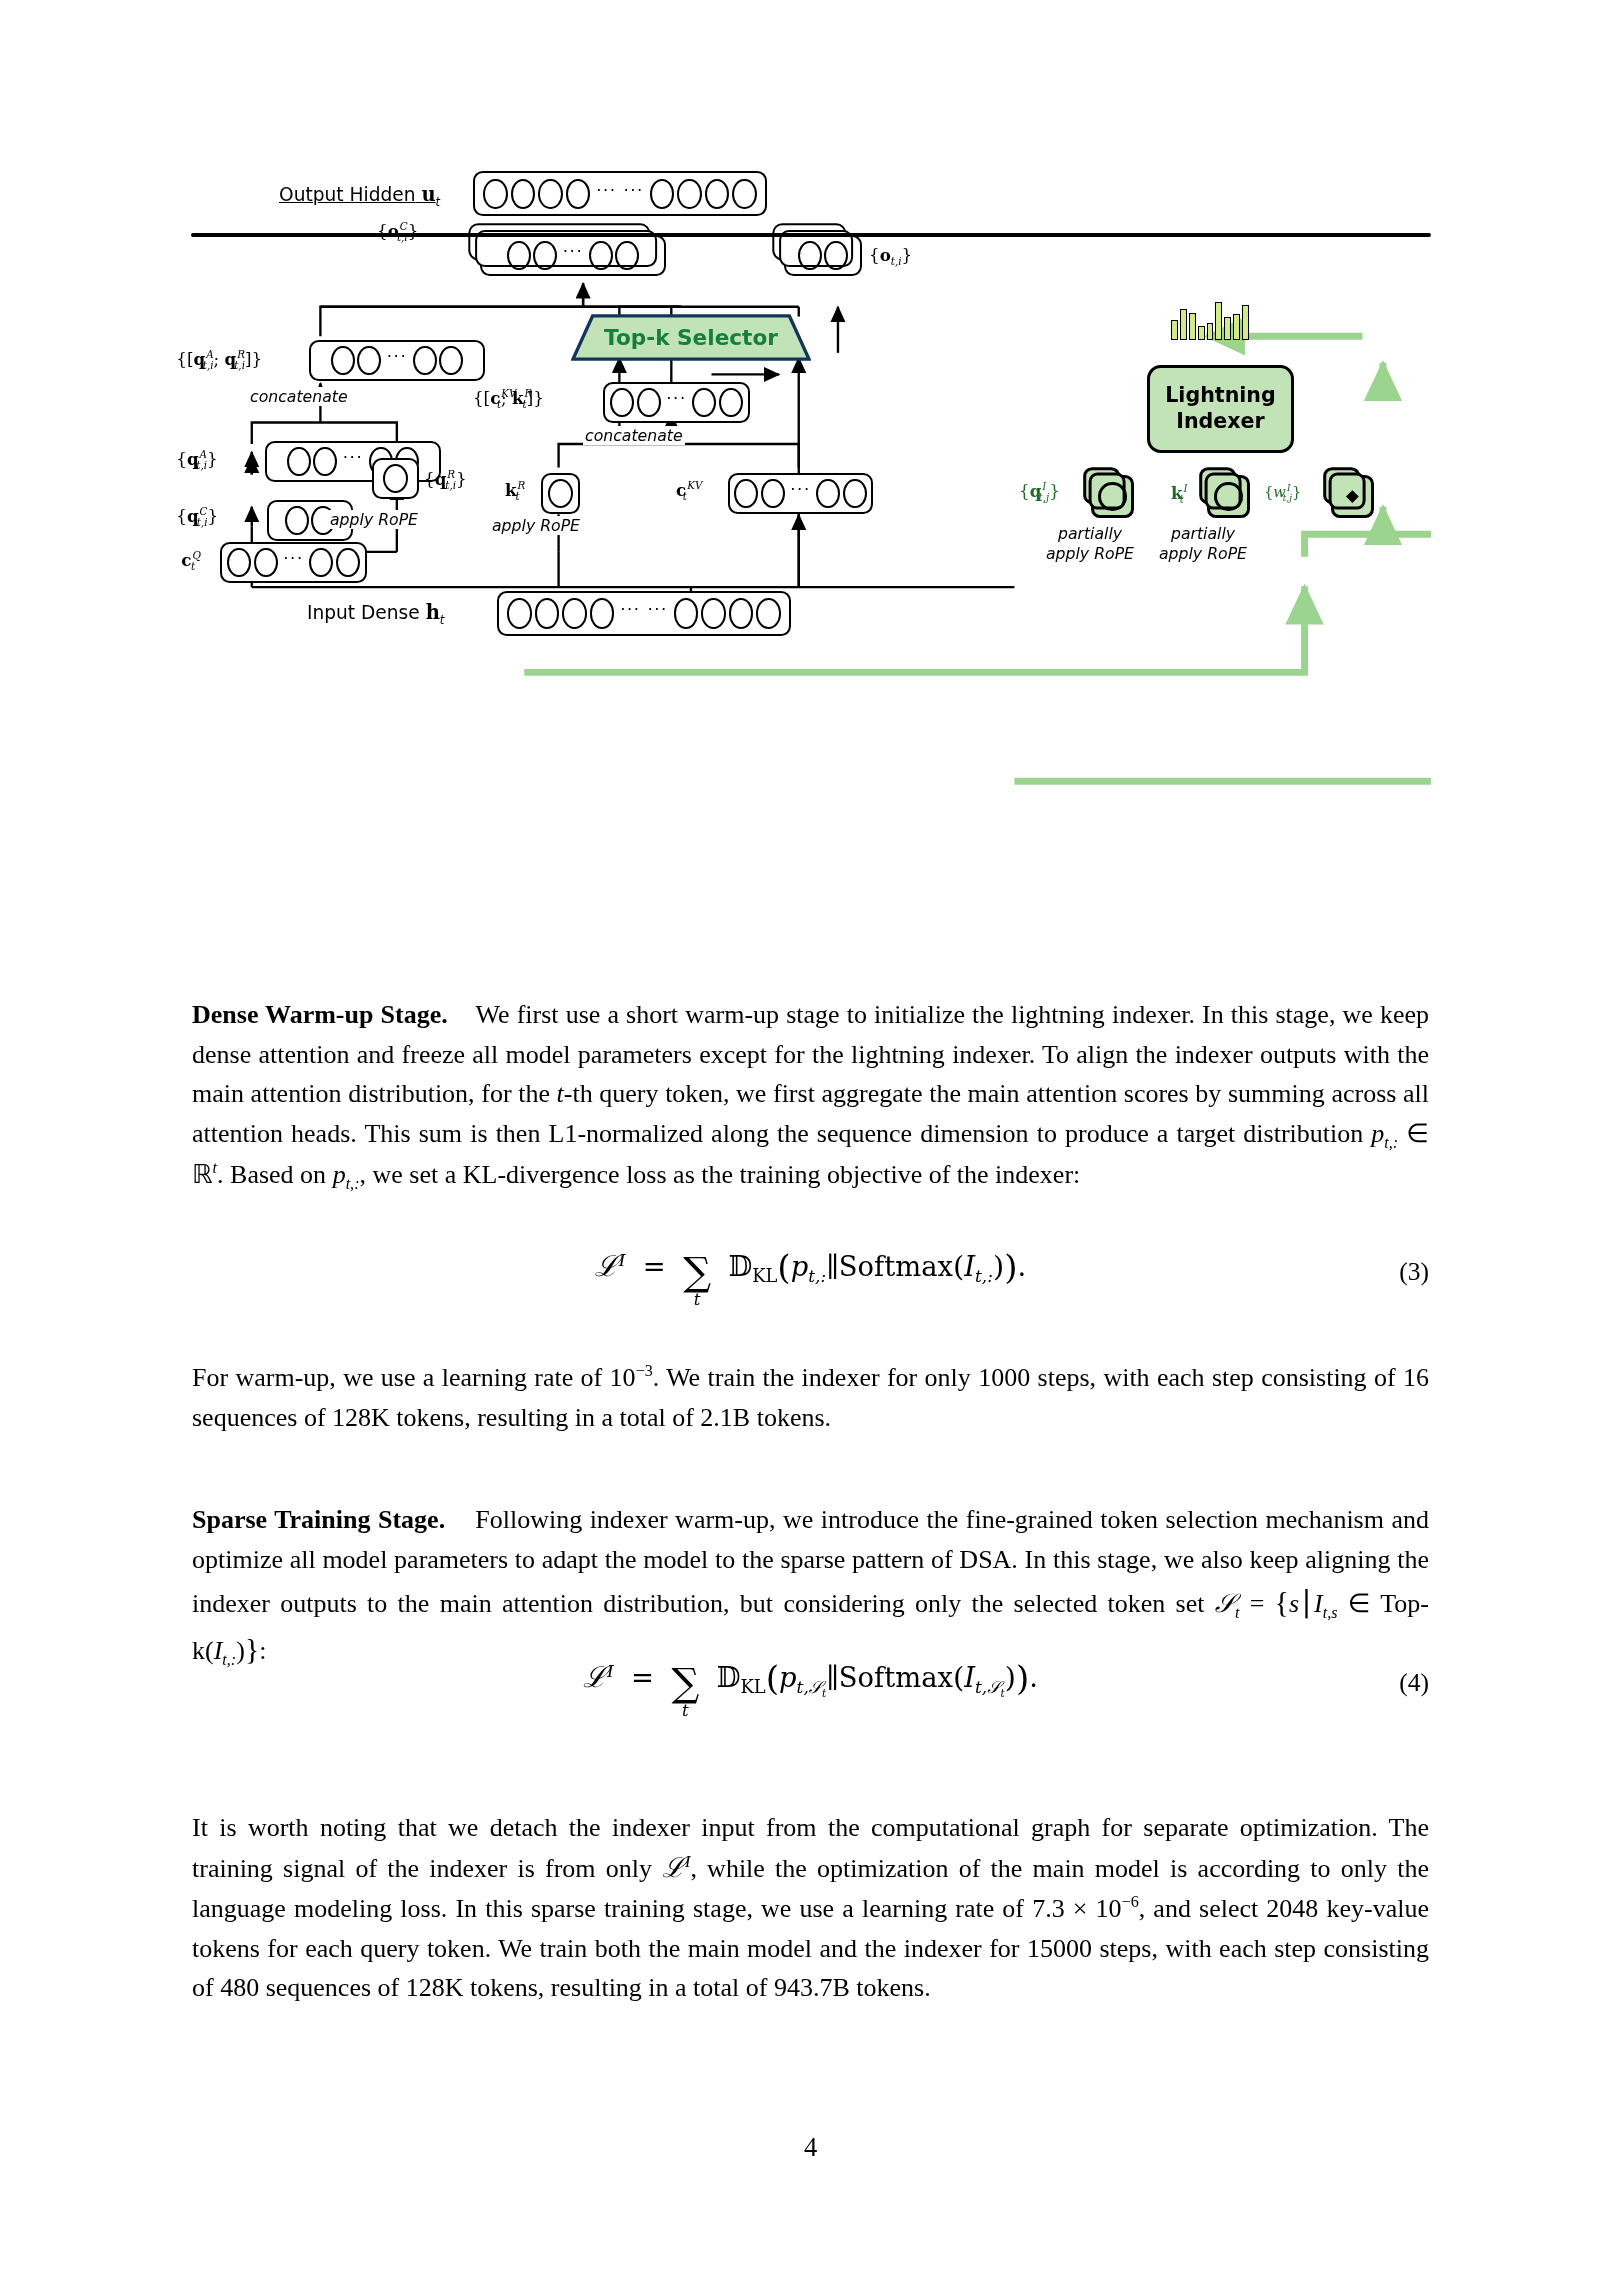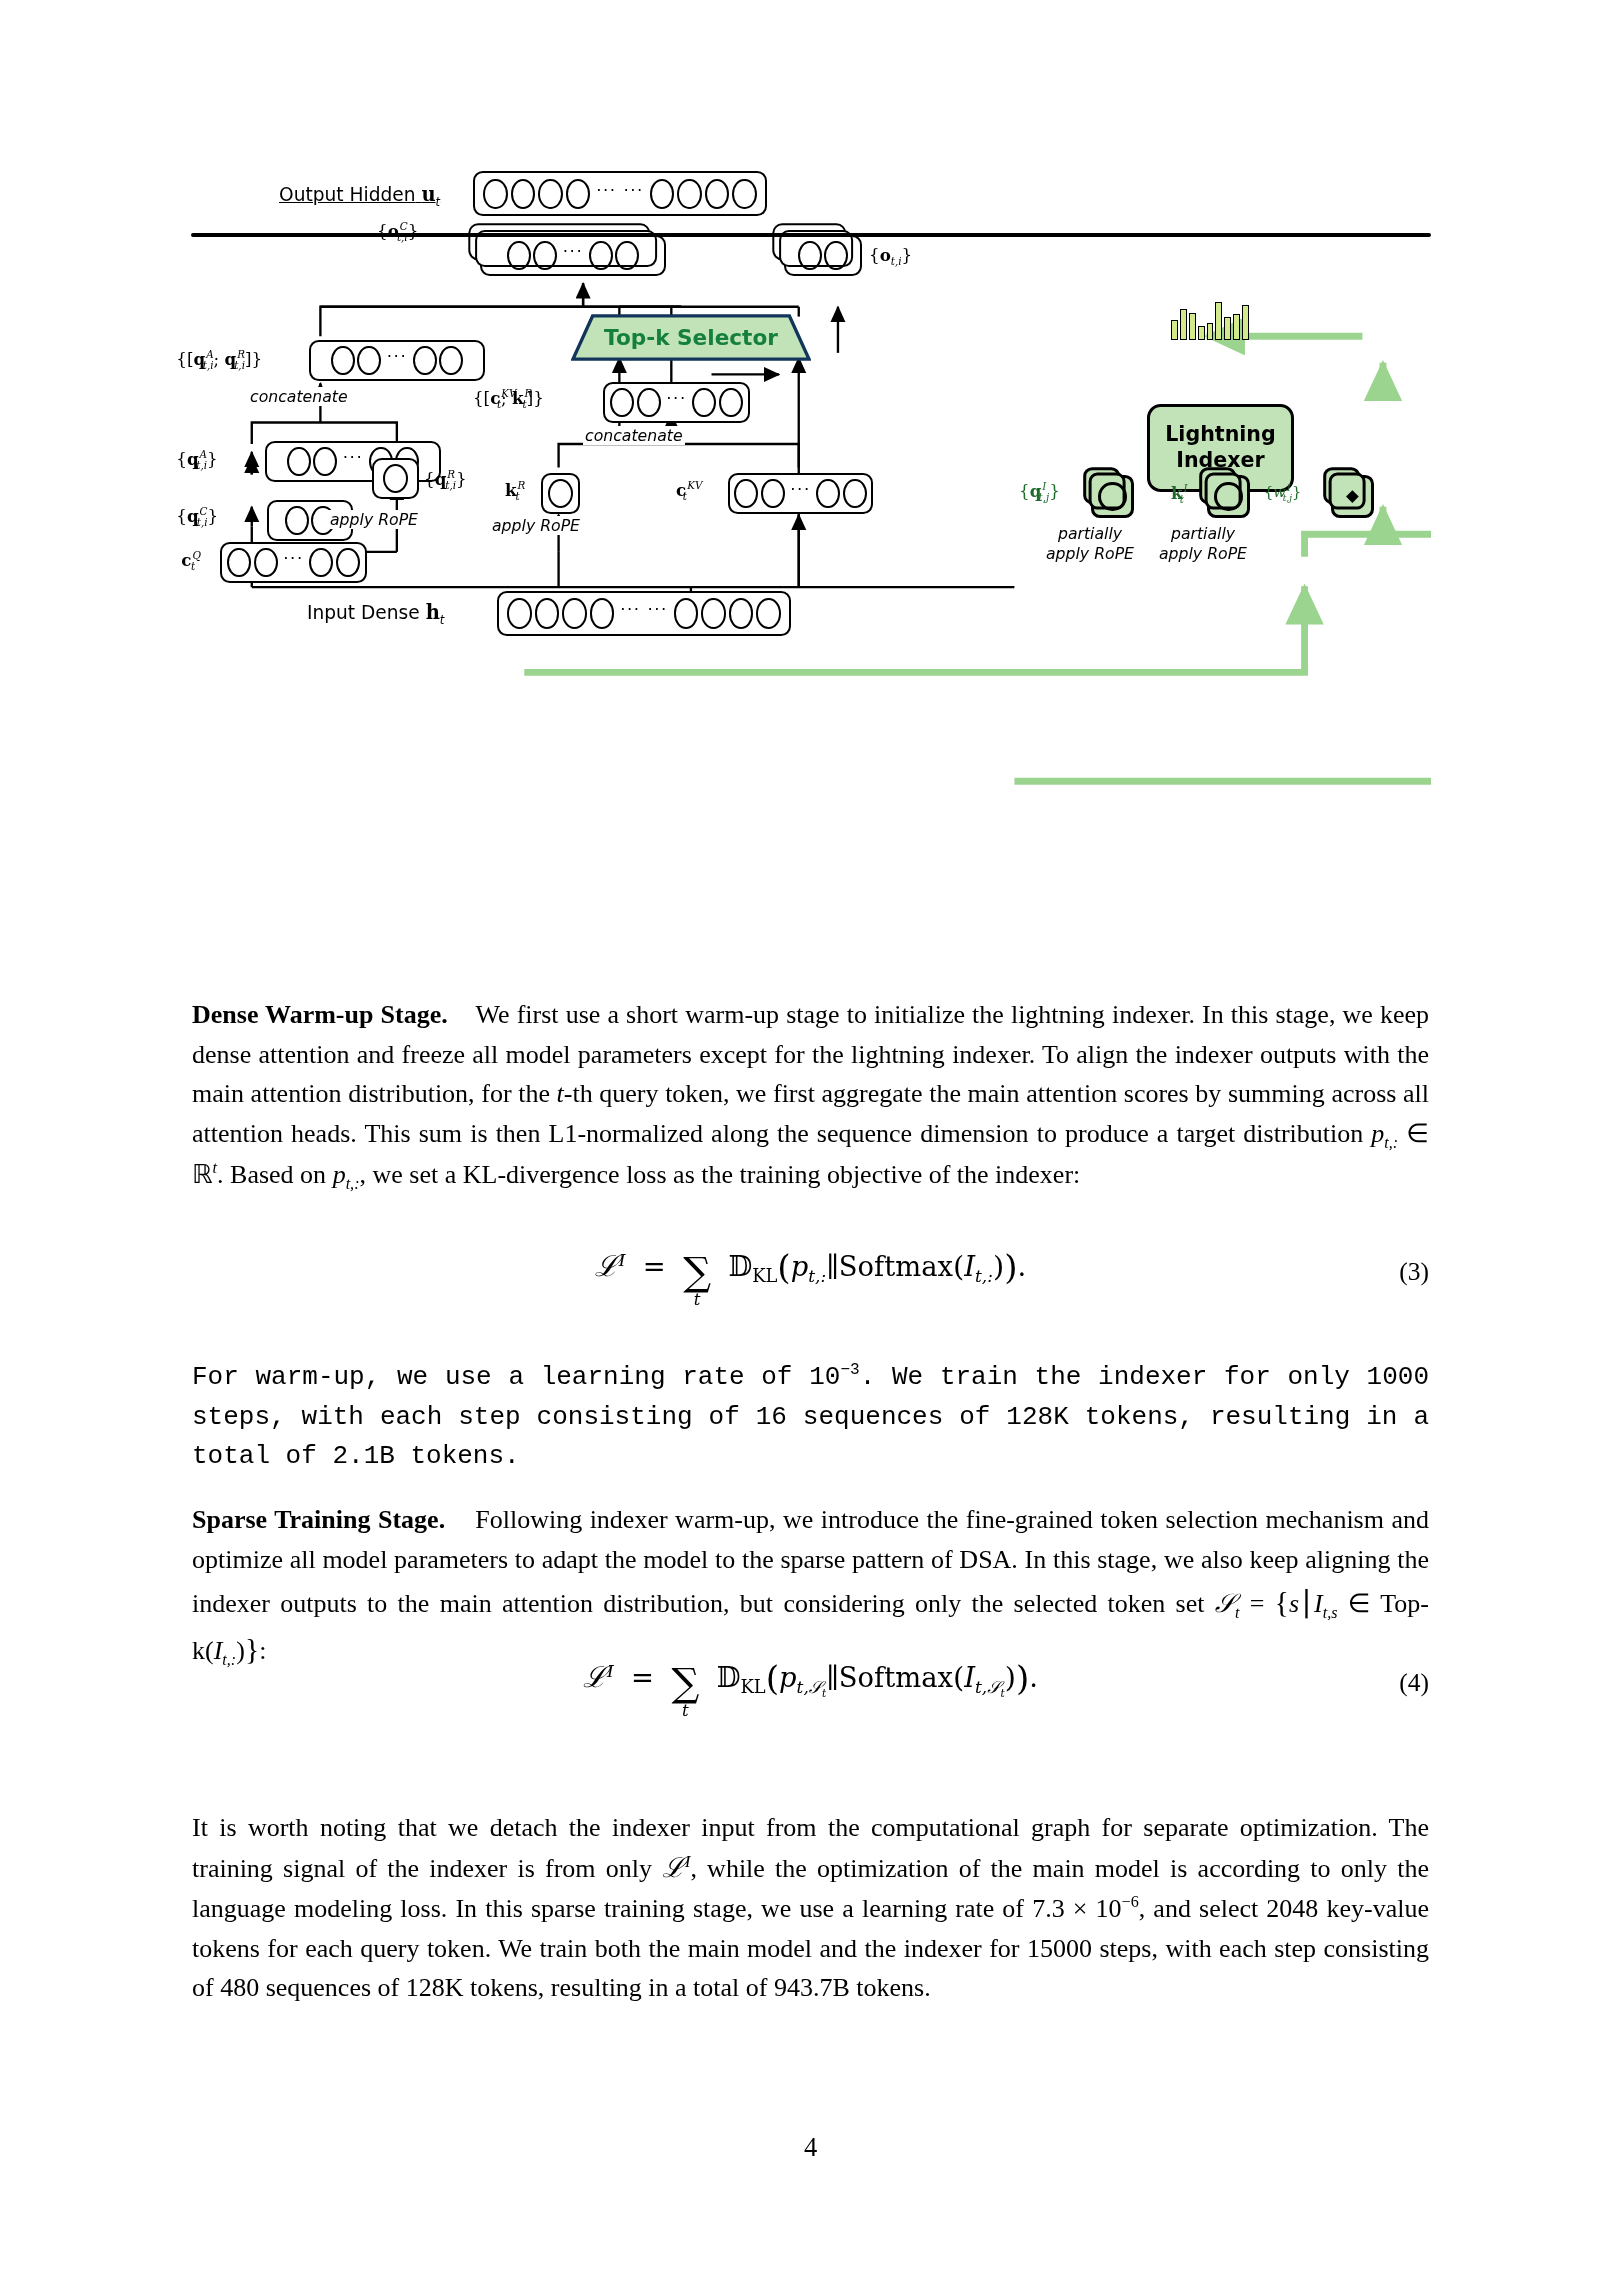--- a/index.html
+++ b/index.html
@@ -492,21 +492,21 @@
         <i style="height: 31px;"></i>
         <i style="height: 27px;"></i>
         <i style="height: 13.6px;"></i>
         <i style="height: 17px;"></i>
         <i style="height: 38px;"></i>
         <i style="height: 23px;"></i>
         <i style="height: 25.6px;"></i>
         <i style="height: 35px;"></i>
       </div>
 
-    <div class="indexer" style="left:956px; top:174px; width:147px; height:88px;margin-top:39px;">
+    <div class="indexer" style="left:956px; top:174px; width:147px; height:88px;">
       <span>Lightning</span>
       <span>Indexer</span>
     </div>
 
     <div class="lbl glbl" style="left:828px; top:289px;">
       {<span class="bfv">q</span><sup class="s" style="position:relative;left:1px;">I</sup><sub class="s" style="margin-left:-6.9px;">t,j</sub>}
     </div>
     <div class="gnode" style="left:900px; top:284px; width:43px; height:43px;">
       <span class="gcell" style="width:22.5px;height:22.5px;"></span>
     </div>
@@ -567,21 +567,21 @@
   <div class="eq" style="top:1245px;">
     <span class="eqbody">
       <span class="mi" style="font-size:1.05em;">ℒ</span><sup class="s" style="font-style:italic;">I</sup>
       &nbsp;=&nbsp;
       <span class="sum">∑<span class="sublim">t</span></span>
       &nbsp;𝔻<sub style="font-size:0.65em;">KL</sub><span style="font-size:1.25em;vertical-align:-2.9px;">(</span><span class="mi">p</span><sub class="s"><span class="mi">t</span>,:</sub>∥Softmax<span style="font-size:1.05em;">(</span><span class="mi">I</span><sub class="s"><span class="mi">t</span>,:</sub><span style="font-size:1.05em;">)</span><span style="font-size:1.25em;vertical-align:-2.9px;">)</span>.
     </span>
     <span class="num">(3)</span>
   </div>
 
-  <div class="para" style="top:1358px;font-family:Liberation Mono, monospace;">
+  <div class="para" style="top:1358px;">
     For warm-up, we use a learning rate of 10<sup class="s" style="font-style:normal;">−3</sup>. We train the indexer for only 1000 steps, with each
     step consisting of 16 sequences of 128K tokens, resulting in a total of 2.1B tokens.
   </div>
 
   <div class="para" style="top:1500px;">
     <b>Sparse Training Stage.</b>&nbsp;&nbsp;&nbsp;
     <span>Following indexer warm-up, we introduce the fine-grained token</span>
     selection mechanism and optimize all model parameters to adapt the model to the sparse
     pattern of DSA. In this stage, we also keep aligning the indexer outputs to the main attention
     distribution, but considering only the selected token set <span class="mi">𝒮</span><sub class="s"><span class="mi">t</span></sub> = <span style="font-size:1.15em;">{</span><span class="mi">s</span><span style="font-size:1.15em;">∣</span><span class="mi">I</span><sub class="s"><span class="mi">t</span>,<span class="mi">s</span></sub> ∈ Top-k<span>(</span><span class="mi">I</span><sub class="s"><span class="mi">t</span>,:</sub><span>)</span><span style="font-size:1.15em;">}</span>:

